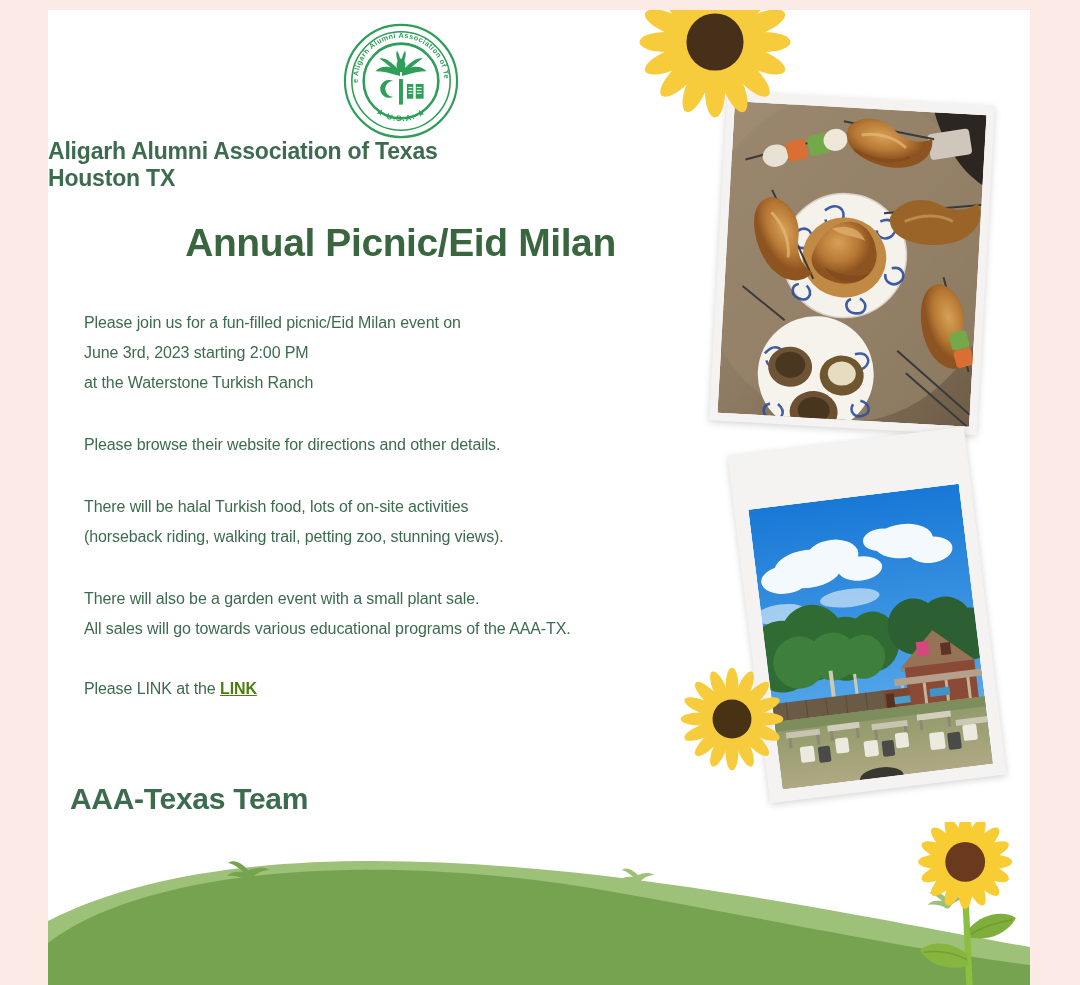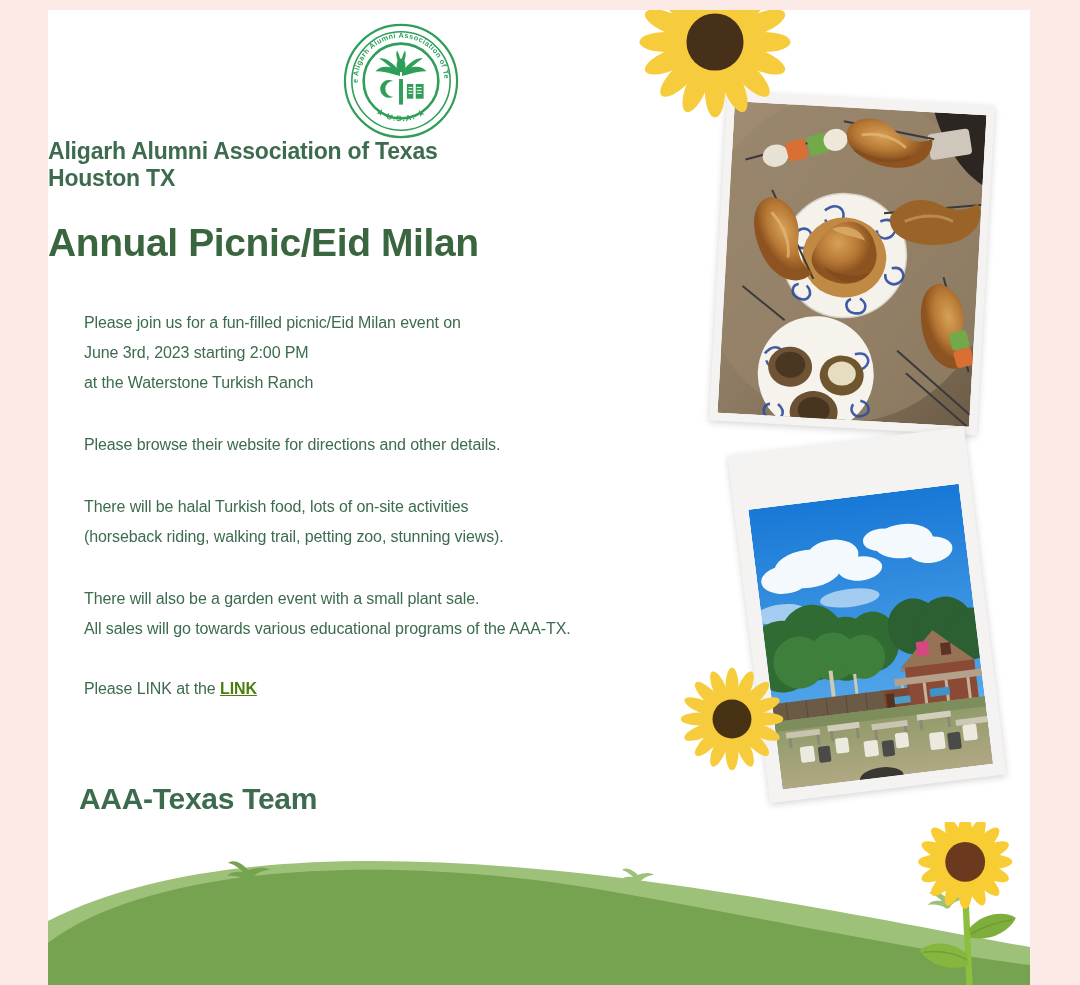--- a/index.html
+++ b/index.html
@@ -58,21 +58,21 @@
     line-height: 27px;
     letter-spacing: -0.2px;
     white-space: pre-line;
   }
 
   .flyer-title {
     position: absolute;
     left: 0;
     top: 211px;
     width: 705px;
-    text-align: left;
+    text-align: center;
     color: #39663f;
     font-size: 39px;
     font-weight: 700;
     letter-spacing: -0.4px;
   }
 
   
   .body-copy {
     position: absolute;
     left: 36px;
@@ -88,21 +88,21 @@
   .para.tight { margin-bottom: 30px; }
 
   .rsvp-line { margin: 0; }
   .rsvp-link {
     color: #4d7c0f;
     font-weight: 700;
   }
 
   .signature {
     position: absolute;
-    left: 31px;
+    left: 22px;
     top: 772px;
     color: #3c6b4d;
     font-size: 30px;
     font-weight: 700;
     letter-spacing: -0.3px;
   }
 
   
   .photo {
     position: absolute;

